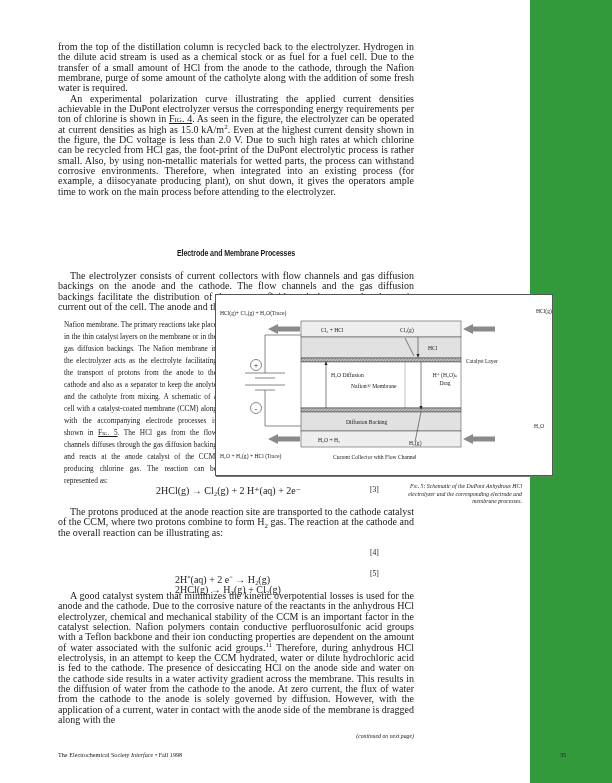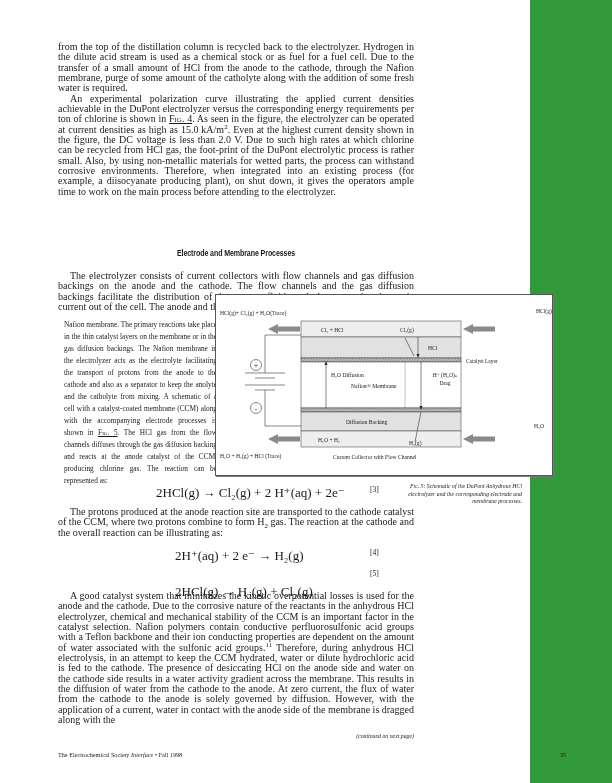--- a/index.html
+++ b/index.html
@@ -9,21 +9,21 @@
   .col { position:absolute; left:58px; width:356px; font-size:10px; line-height:10.35px; text-align:justify; }
   .col p { margin:0; }
   .ind { text-indent:12px; }
   .heading { position:absolute; left:58px; width:356px; top:249px; text-align:center;
              font-family:"Liberation Sans","DejaVu Sans",sans-serif; font-weight:bold; font-size:8.2px;
              transform:scaleX(0.86); transform-origin:center; letter-spacing:-0.1px; }
   .narrow { position:absolute; left:64px; width:153px; font-size:7.35px; line-height:12px; text-align:justify; }
   .figure { position:absolute; left:215px; top:294px; width:336px; height:180px; background:#fff;
             border:1px solid #555; box-shadow:1px 1px 0 #777; }
   .figure svg { position:absolute; left:0; top:0; }
-  .eq { position:absolute; font-size:13px; }
+  .eq { position:absolute; font-size:10px; }
   .eqnum { position:absolute; font-size:7.6px; left:370px; }
   .caption { position:absolute; left:404px; top:483px; width:118px; font-size:5.8px; line-height:7.6px;
              font-style:italic; text-align:right; color:#222; }
   .cont { position:absolute; top:733px; left:300px; width:114px; text-align:right; font-size:5.8px; font-style:italic; }
   .footer { position:absolute; top:751px; left:58px; font-size:6.2px; }
   .pagenum { position:absolute; top:751px; left:560px; font-size:6.2px; color:#1a1a1a; }
   sup { font-size:70%; line-height:0; vertical-align:super; }
   sub { font-size:70%; line-height:0; vertical-align:sub; }
   .sc { font-variant:small-caps;text-decoration:underline; }
 </style>
@@ -128,21 +128,21 @@
 
 <div class="eq" style="top:485px; left:156px;"><span>2HCl(g) → Cl₂(g) + 2 H⁺(aq) + 2e⁻</span></div>
 <div class="eqnum" style="top:485px;">[3]</div>
 
 <div class="caption"><span style="font-variant:small-caps;">Fig. 5</span><span>: Schematic of the DuPont Anhydrous HCl electrolyzer and the corresponding electrode and membrane processes.</span></div>
 
 <div class="col" style="top:507px;">
   <p class="ind"><span>The protons produced at the anode reaction site are transported to the cathode catalyst of the CCM, where two protons combine to form H</span><sub>2</sub><span> gas. The reaction at the cathode and the overall reaction can be illustrating as:</span></p>
 </div>
 
-<div class="eq" style="top:548px; left:175px;">2H⁺(aq) + 2 e⁻ → H₂(g)</div>
+<div class="eq" style="top:572px; left:175px;font-family:Liberation Serif, serif;">2H⁺(aq) + 2 e⁻ → H₂(g)</div>
 <div class="eqnum" style="top:548px;">[4]</div>
 
 <div class="eq" style="top:584px; left:175px;">2HCl(g) → H₂(g) + Cl₂(g)</div>
 <div class="eqnum" style="top:569px;">[5]</div>
 
 <div class="col" style="top:591px;">
   <p class="ind"><span>A good catalyst system that minimizes the kinetic overpotential losses is used for the anode and the cathode. Due to the corrosive nature of the reactants in the anhydrous HCl electrolyzer, chemical and mechanical stability of the CCM is an important factor in the catalyst selection. Nafion polymers contain conductive perfluorosulfonic acid groups with a Teflon backbone and their ion conducting properties are dependent on the amount of water associated with the sulfonic acid groups.</span><sup>11</sup><span> Therefore, during anhydrous HCl electrolysis, in an attempt to keep the CCM hydrated, water or dilute hydrochloric acid is fed to the cathode. The presence of desiccating HCl on the anode side and water on the cathode side results in a water activity gradient across the membrane. This results in the diffusion of water from the cathode to the anode. At zero current, the flux of water from the cathode to the anode is solely governed by diffusion. However, with the application of a current, water in contact with the anode side of the membrane is dragged along with the</span></p>
 </div>
 
 <div class="cont">(continued on next page)</div>

